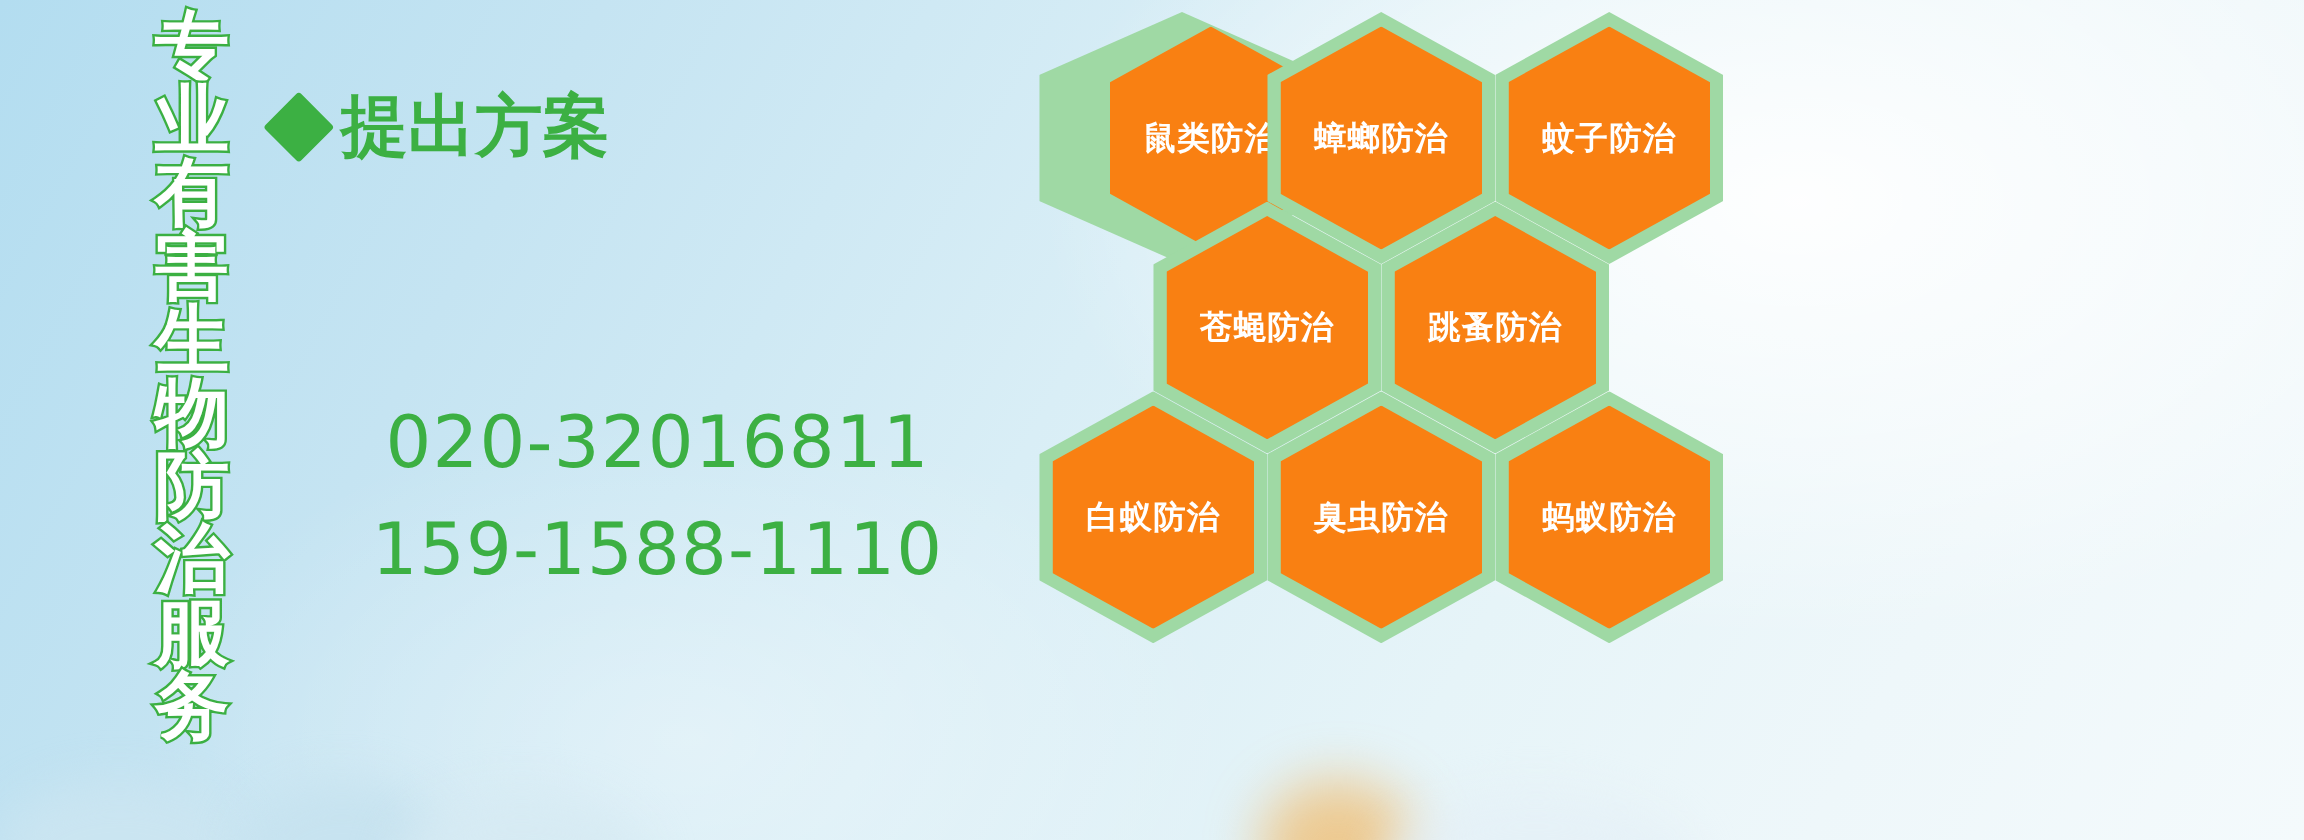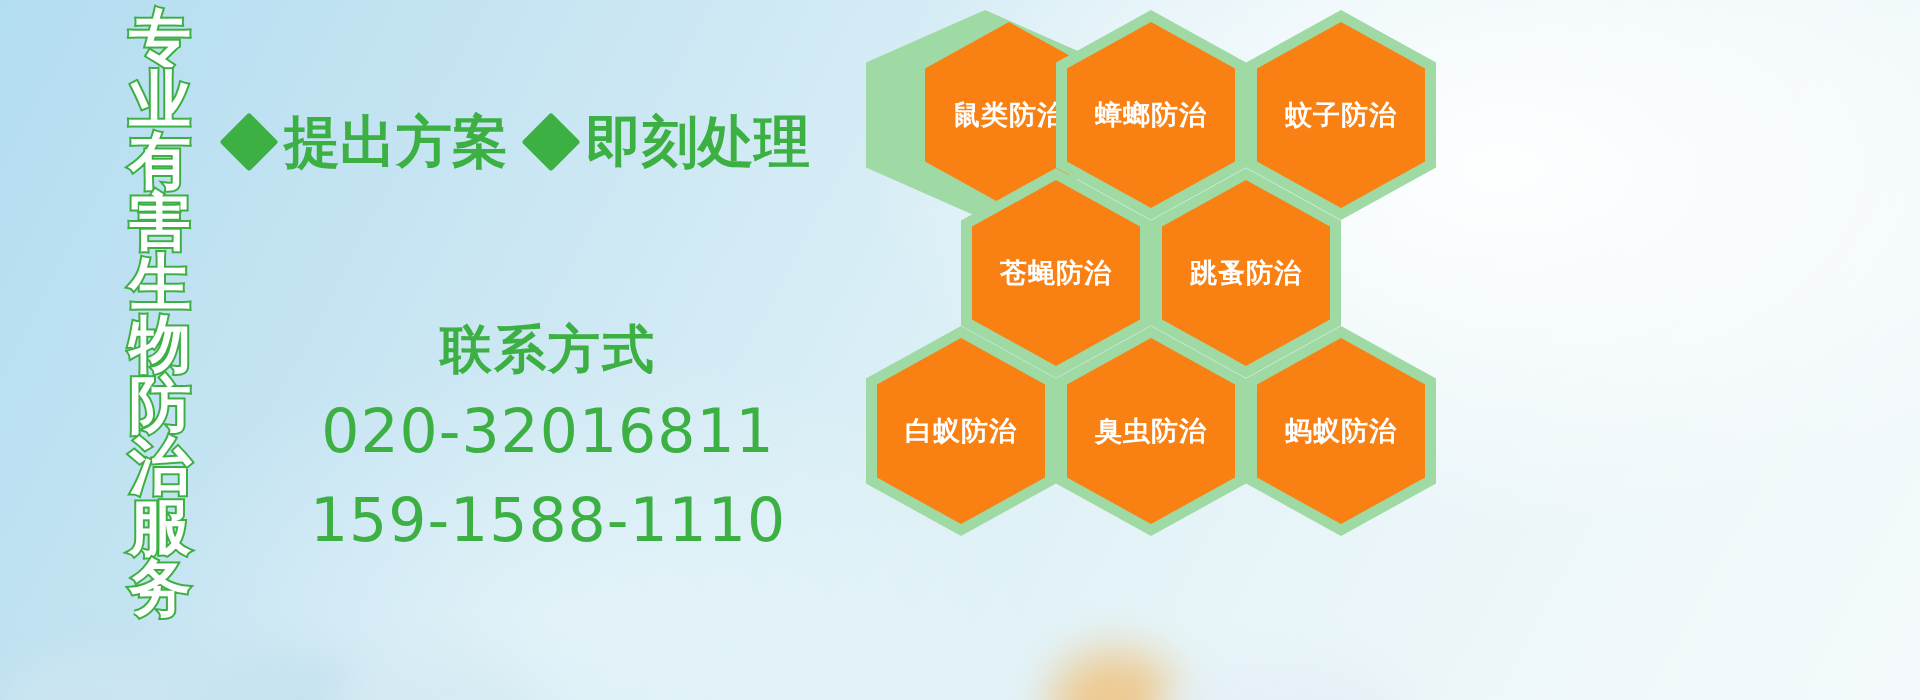--- a/index.html
+++ b/index.html
@@ -30,21 +30,21 @@
   #vtitle .vchar{
     font-size:62px;line-height:61px;font-weight:bold;color:#ffffff;
     -webkit-text-stroke:4px #3cb043;
     paint-order:stroke fill;
     text-shadow:0 0 1px #3cb043;
     letter-spacing:0;
   }
 
   
   #features{position:absolute;left:228px;top:78px;width:640px;}
-  .frow{display:flex;align-items:flex-end;height:92px;}
+  .frow{display:flex;align-items:flex-start;height:92px;}
   .fitem{display:flex;align-items:center;}
   .fitem + .fitem{margin-left:22px;}
   .diamond{
     width:42px;height:42px;background:#3cb043;
     transform:rotate(45deg);border-radius:3px;flex:none;margin-right:14px;
   }
   .ftext{font-size:56px;font-weight:bold;color:#3cb043;line-height:1;white-space:nowrap;}
 
   
   #contact{position:absolute;left:228px;top:318px;width:640px;text-align:center;}
@@ -96,29 +96,24 @@
     <span class="vchar">服</span>
     <span class="vchar">务</span>
   </div>
 
   <div id="features">
     <div class="frow">
       <div class="fitem">
         <span class="diamond"></span>
         <span class="ftext">提出方案</span>
       </div>
-      <div class="fitem">
-        <span class="diamond"></span>
-        <span class="ftext">即刻处理</span>
-      </div>
     </div>
   </div>
 
   <div id="contact">
-    <div class="ctitle">联系方式</div>
     <div class="phone">020-32016811</div>
     <div class="phone">159-1588-1110</div>
   </div>
 
   <div id="hexgrid">
 
     <div class="hex" style="left:6px;top:10px;padding-left:48px;">
       <div class="inner">
         <span class="lbl">鼠类防治</span>
       </div>

